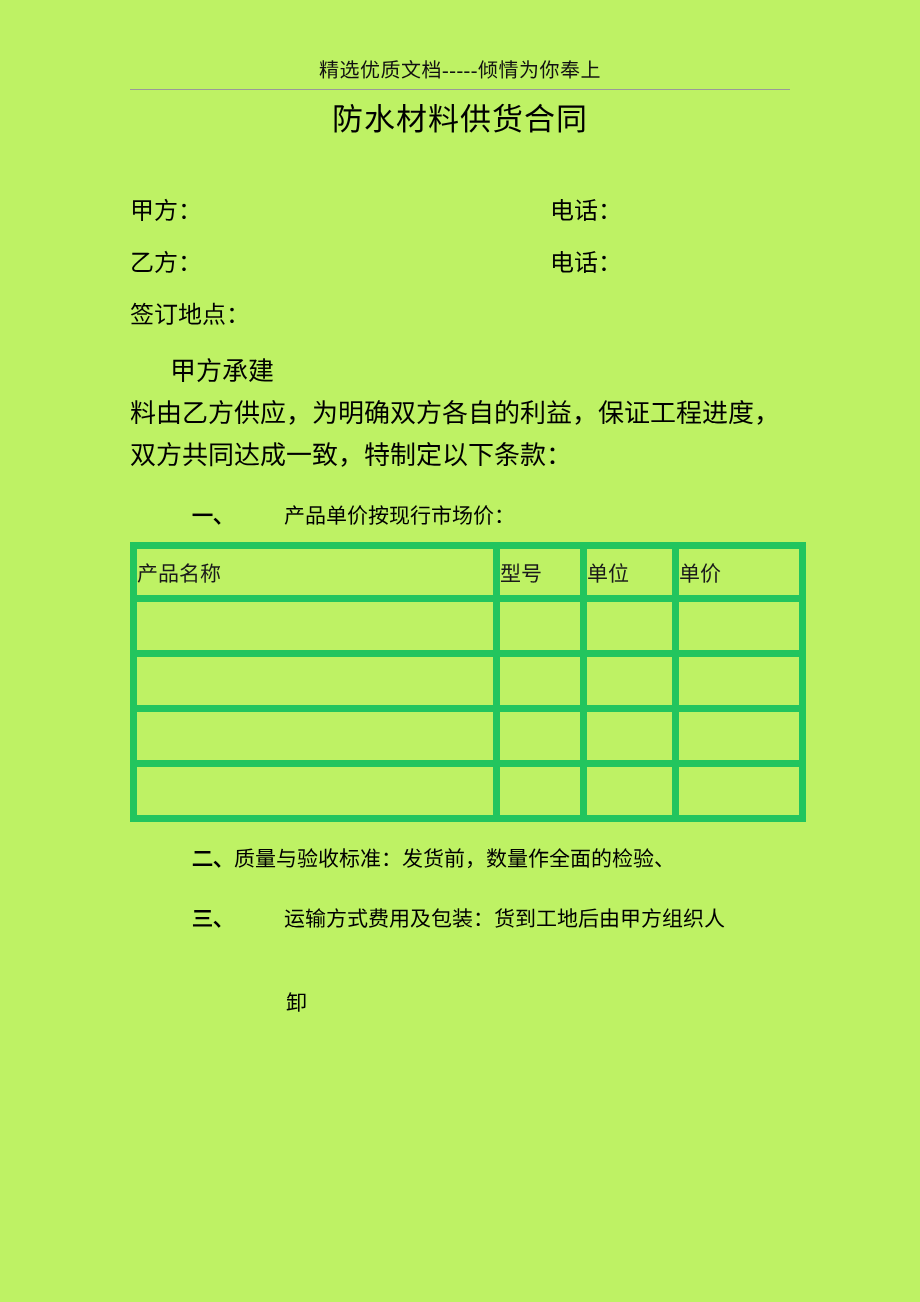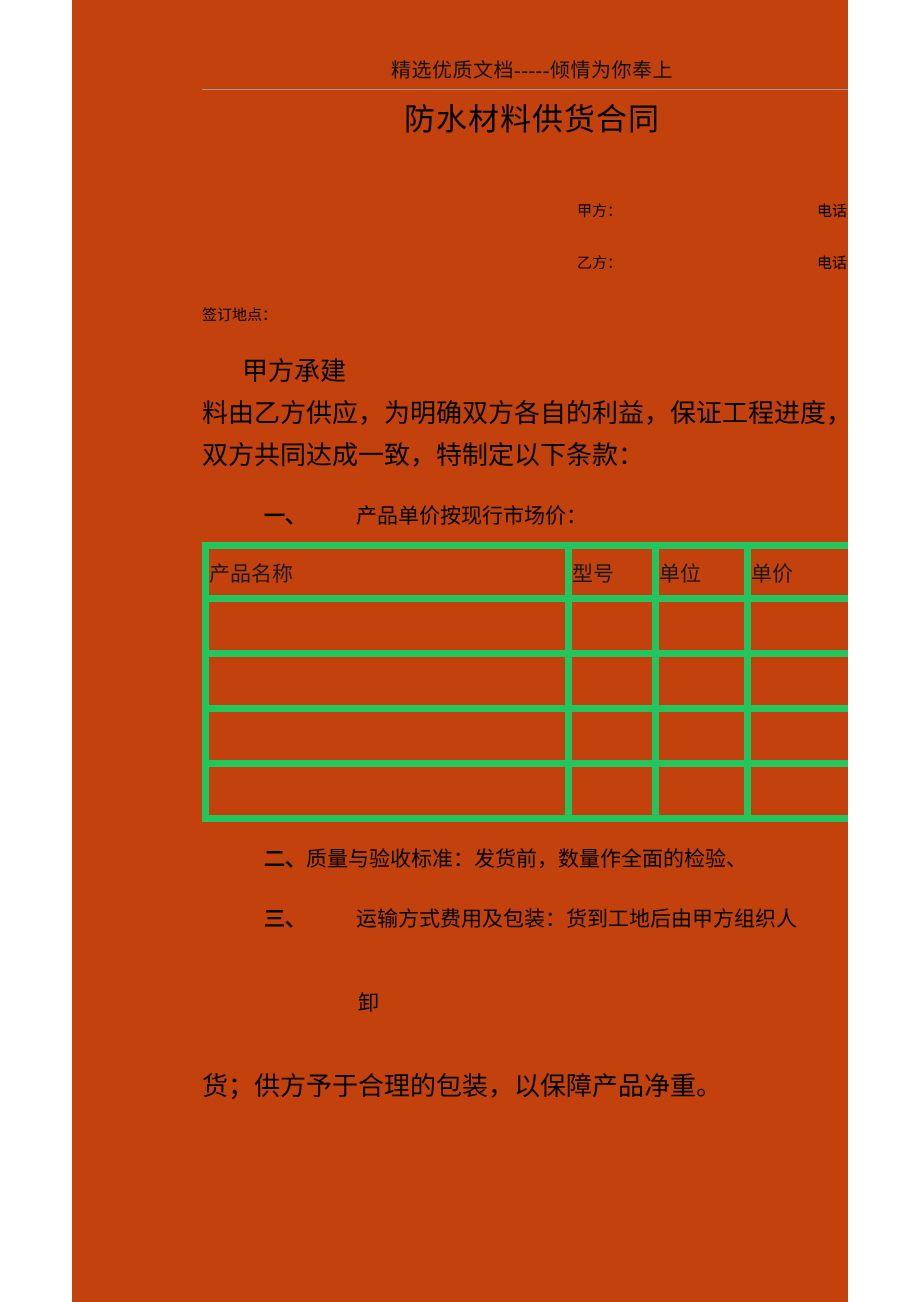--- a/index.html
+++ b/index.html
@@ -7,24 +7,24 @@
     margin: 0;
     padding: 0;
     background: #ffffff;
   }
   body {
     font-family: "Liberation Serif", "DejaVu Serif", serif;
     color: #000000;
   }
   .page {
     position: relative;
-    width: 776px;
+    width: 920px;
     height: 1302px;
     margin: 0 auto;
-    background: #c2410c;
+    background: #bef264;
     overflow: hidden;
   }
   .content {
     position: absolute;
     left: 130px;
     top: 0;
     width: 660px;
   }
 
   
@@ -50,23 +50,22 @@
     font-weight: normal;
     letter-spacing: 1px;
     margin-top: 11px;
     line-height: 1.25;
     color: #000000;
   }
 
   
   .party-block {
     margin-top: 45px;
-    font-size: 15px;
+    font-size: 24px;
     line-height: 52px;
-    text-align: right;
   }
   .party-row {
     display: flex;
     align-items: baseline;
   }
   .party-label {
     width: 420px;
     flex: 0 0 420px;
     white-space: pre;
   }
@@ -276,21 +275,18 @@
       </div>
     </div>
 
     <div class="section-three">
       <div class="section-head-line">
         <span class="sec-indent"></span><span class="sec-num">三、</span><span class="sec-indent-sm"></span><span class="sec-title">运输方式费用及包装：</span><span>货到工地后由甲方组织人</span>
       </div>
       <div class="unload-line">
         <span class="unload-indent"></span><span>卸</span>
       </div>
-      <div class="body-par">
-        <div>货；供方予于合理的包装，以保障产品净重。</div>
-      </div>
     </div>
 
   </div>
 
 
 </div>
 
 </body></html>

